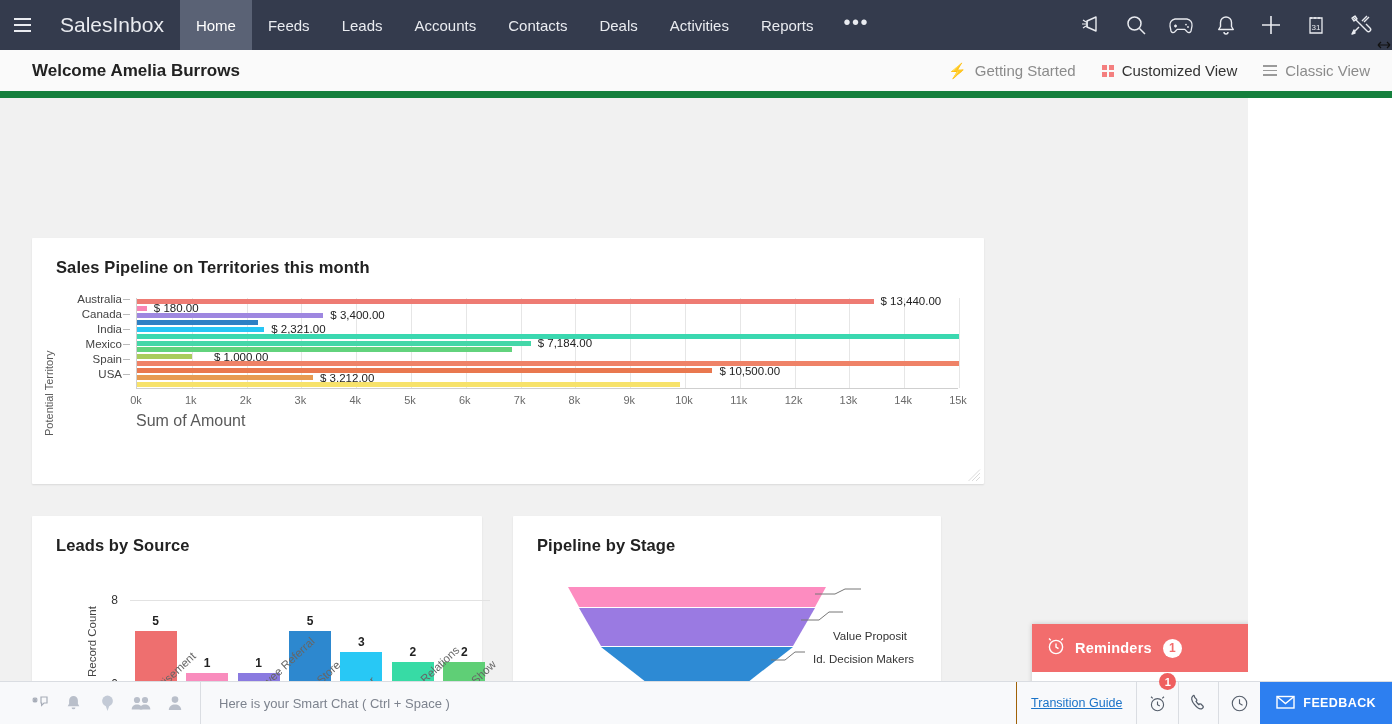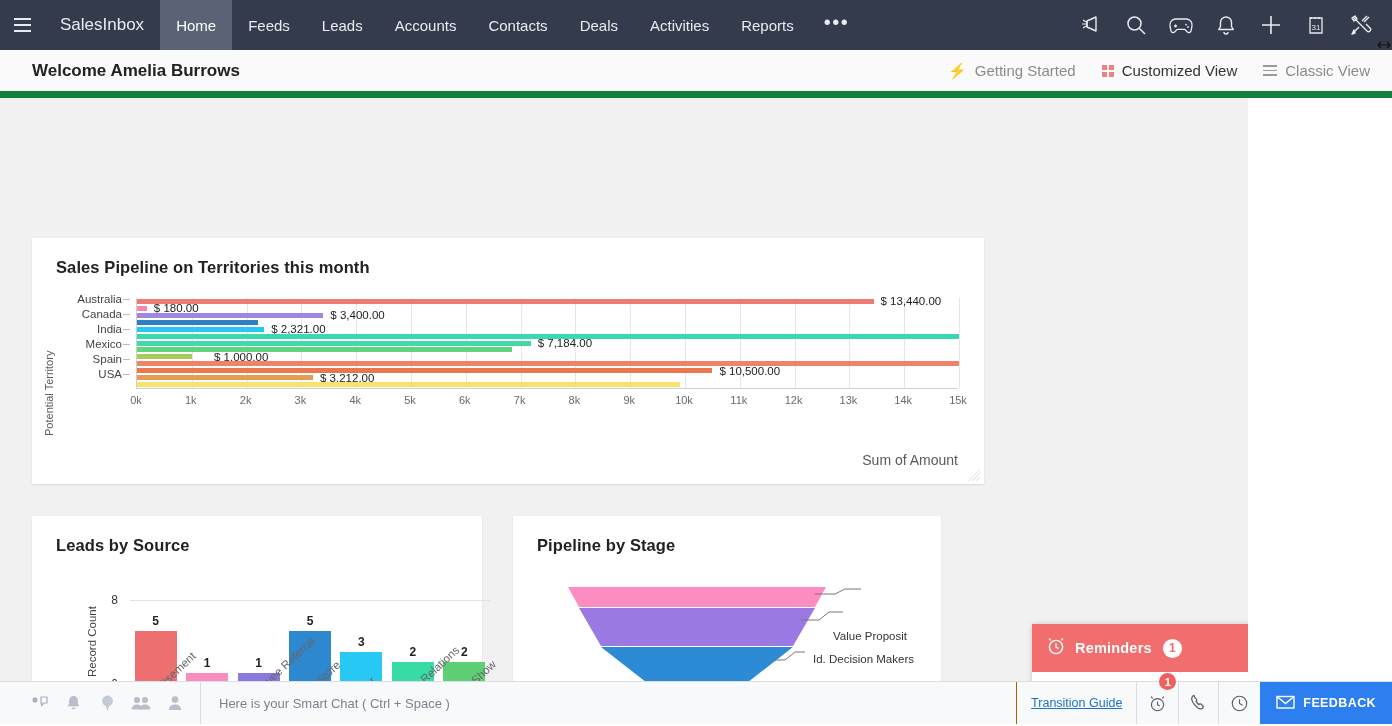--- a/index.html
+++ b/index.html
@@ -20,21 +20,21 @@
   .hamburger {
     width: 44px; display: flex; flex-direction: column;
     align-items: center; justify-content: center; gap: 4px;
     cursor: pointer;
   }
   .hamburger span { display: block; width: 17px; height: 2px; background: #e9ebf0; }
   .nav-item {
     display: flex; align-items: center; padding: 0 16px;
     color: #e9ebf0; font-size: 15px; white-space: nowrap; cursor: pointer;
   }
-  .nav-item.salesinbox { font-size: 17px; }
+  .nav-item.salesinbox { font-size: 21px; }
   .nav-item.active { background: #5a6275; color: #ffffff; }
   .nav-item.dots { font-size: 20px; letter-spacing: 1.5px; padding: 0 14px; align-items: flex-start; padding-top: 11px;}
   #nav-right {
     margin-left: auto; display: flex; align-items: center;
     padding-right: 18px; gap: 19px;
   }
   .nav-icon { width: 26px; height: 26px; display: flex; align-items: center; justify-content: center; cursor: pointer; }
   .nav-icon svg { display: block; }
 
   
@@ -105,21 +105,21 @@
     position: absolute; font-size: 11.5px; color: #222; white-space: nowrap;
     transform: translateY(-50%);
   }
   #hbar-axis { position: absolute; left: 104px; top: 90px; width: 822px; height: 1px; background: #cfcfcf; }
   .hbar-xtick {
     position: absolute; top: 96px; font-size: 11px; color: #6a6a6a;
     transform: translateX(-50%); white-space: nowrap;
   }
   #hbar-xlabel {
     position: absolute; left: 104px; top: 114px; width: 822px;
-    text-align: right; font-size: 14px; color: #5a5a5a; margin-top: 40px;
+    text-align: left; font-size: 16px; color: #5a5a5a;
   }
 
   
   #card-leads { left: 32px; top: 418px; width: 450px; height: 270px; }
   #vbar-wrap { position: absolute; left: 0; top: 74px; width: 450px; height: 196px; }
   .vb-ylabel-rot {
     position: absolute; left: 52px; top: 10px; height: 84px; width: 16px;
     font-size: 11.5px; color: #444;
     writing-mode: vertical-rl; transform: rotate(180deg);
     display: flex; align-items: center; justify-content: center;

